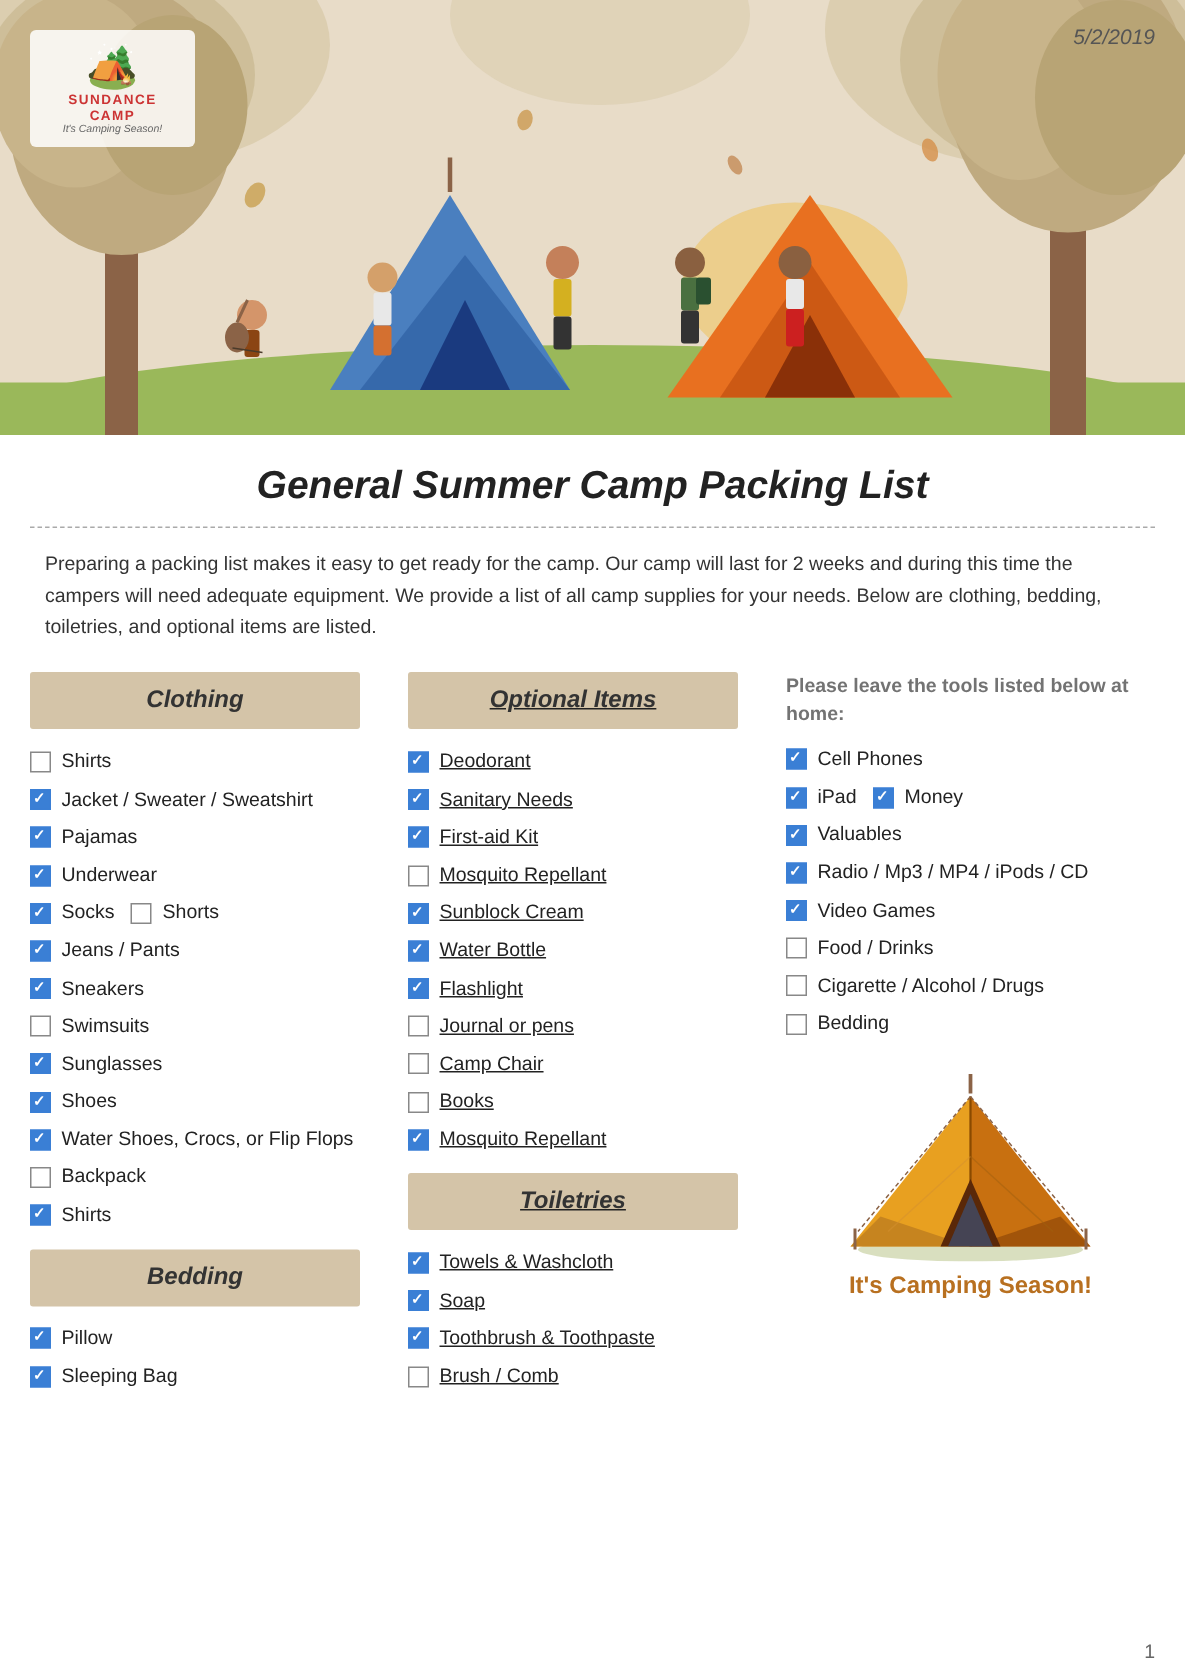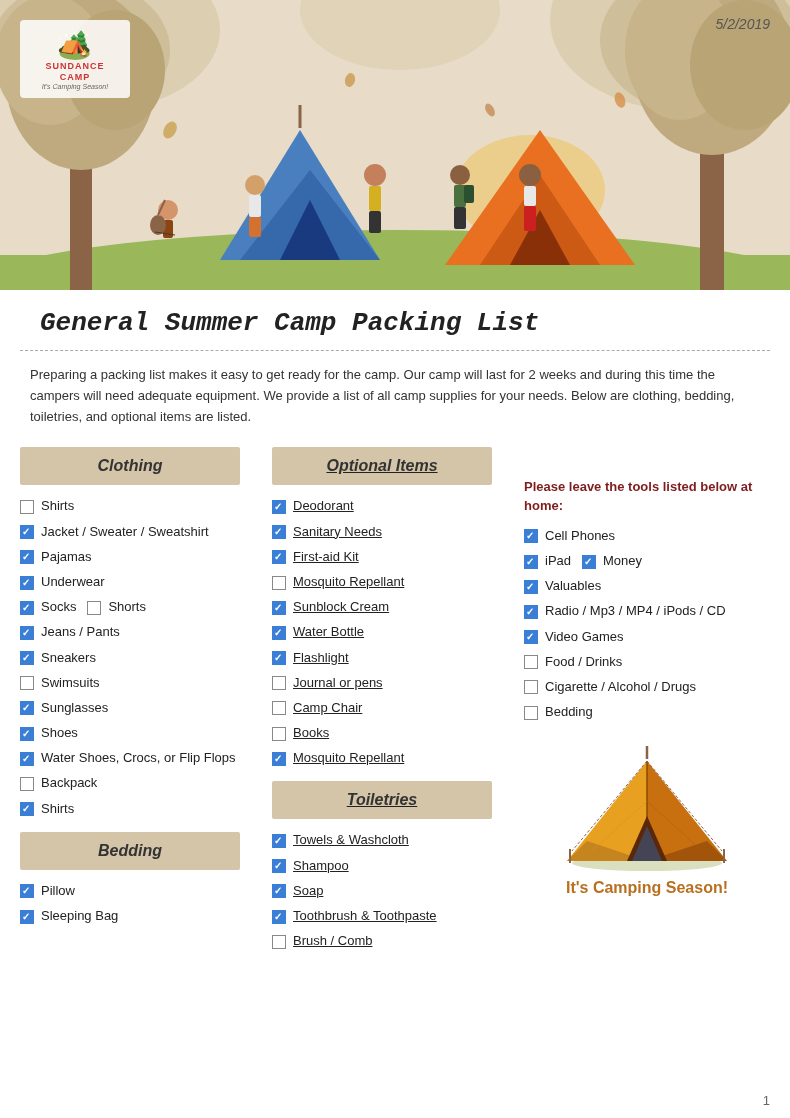--- a/index.html
+++ b/index.html
@@ -64,22 +64,22 @@
       line-height: 1.2;
     }
     .logo-sub {
       font-size: 7px;
       color: #666;
       font-style: italic;
     }
 
     
     .page-title {
-      text-align: left;
-      font-family: Liberation Mono, monospace;
+      text-align: center;
+      font-family: Liberation Sans, sans-serif;
       font-size: 26px;
       font-style: italic;
       font-weight: bold;
       color: #222;
       padding: 18px 20px 12px;
       border-bottom: 1px dashed #aaa;
       margin: 0 20px;
     }
 
     
@@ -124,24 +124,23 @@
       font-size: 16px;
       color: #333;
       text-align: center;
       margin-bottom: 12px;
       border-radius: 2px;
     }
 
     .section-header-note {
       font-weight: bold;
       font-size: 13px;
-      color: #7f1d1d;
+      color: #737373;
       margin-bottom: 12px;
       line-height: 1.4;
-      margin-top: 31px;
     }
 
     
     .checklist {
       list-style: none;
       margin-bottom: 14px;
     }
 
     .checklist li {
       display: flex;
@@ -421,24 +420,20 @@
     </ul>
 
     <div class="section-header">Toiletries</div>
     <ul class="checklist">
       <li>
         <div class="checkbox checked"></div>
         <span>Towels &amp; Washcloth</span>
       </li>
       <li>
         <div class="checkbox checked"></div>
-        <span>Shampoo</span>
-      </li>
-      <li>
-        <div class="checkbox checked"></div>
         <span>Soap</span>
       </li>
       <li>
         <div class="checkbox checked"></div>
         <span>Toothbrush &amp; Toothpaste</span>
       </li>
       <li>
         <div class="checkbox"></div>
         <span>Brush / Comb</span>
       </li>

